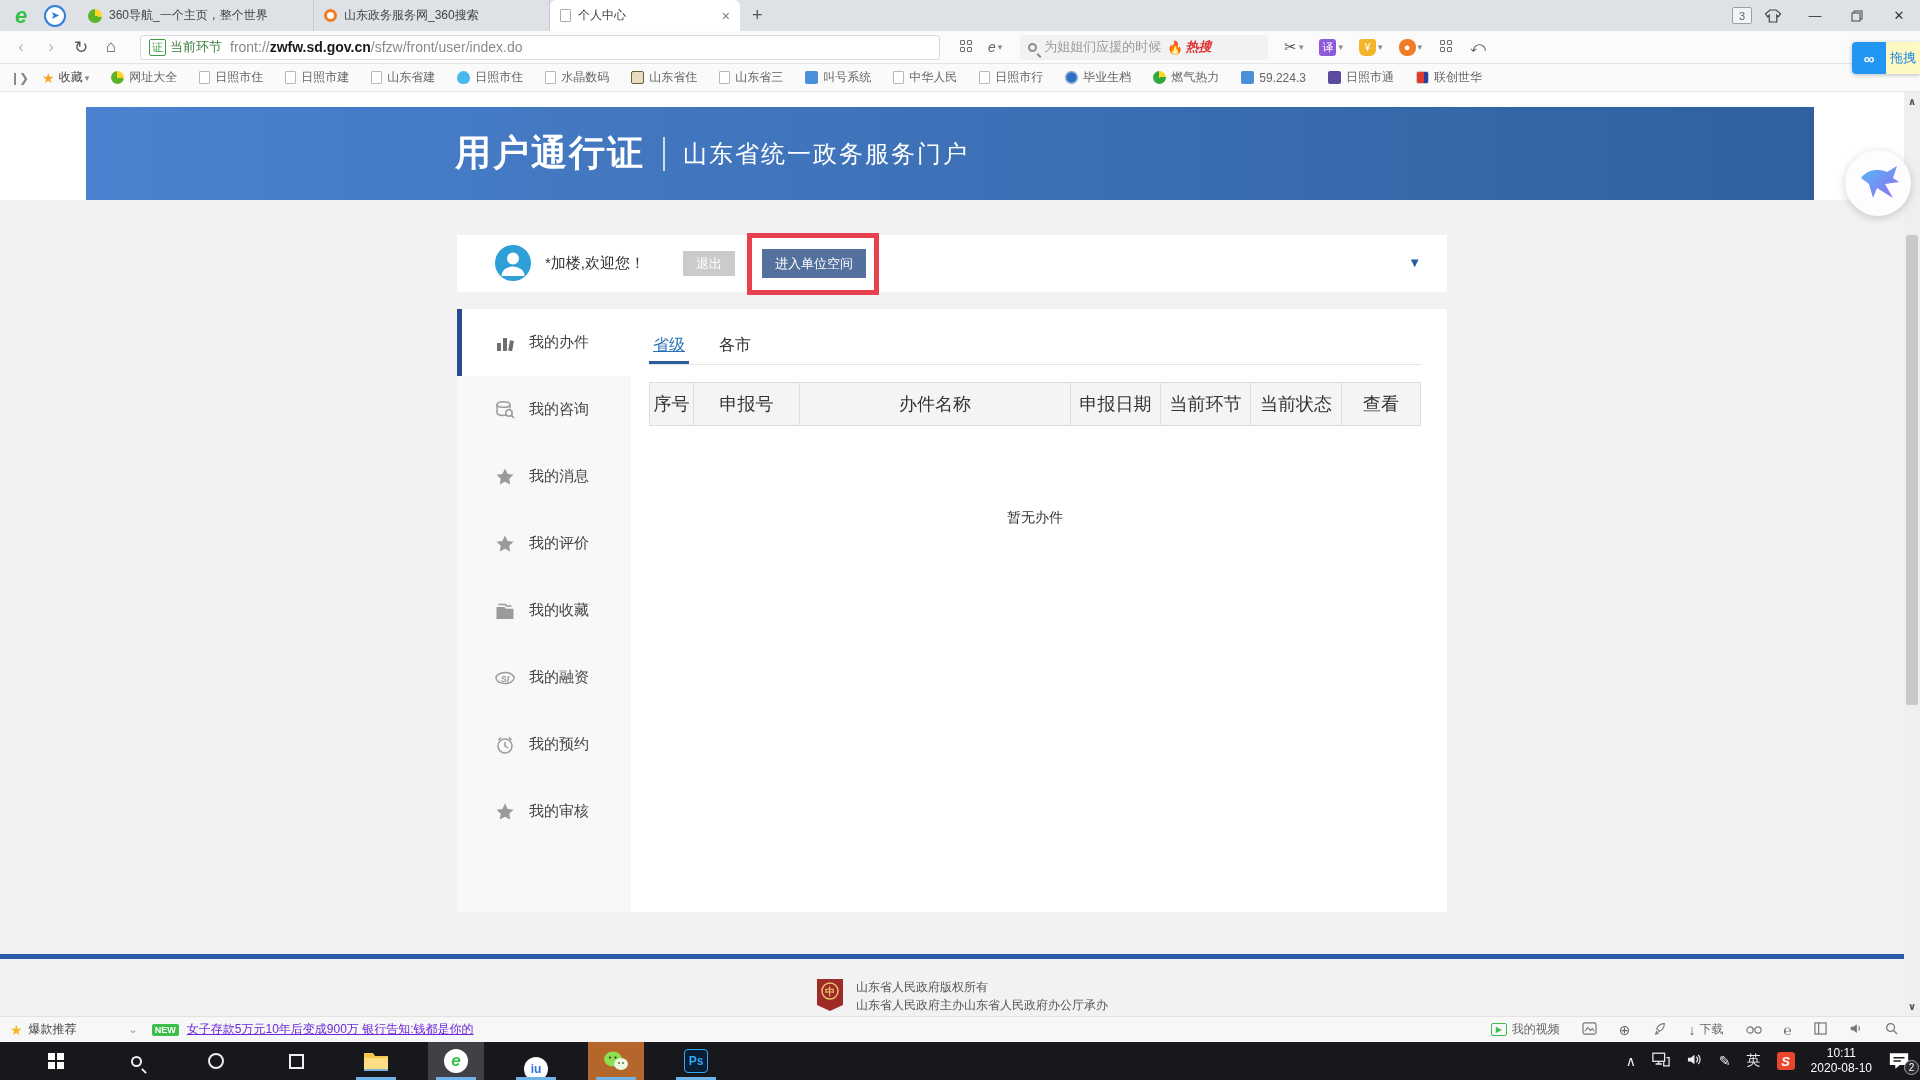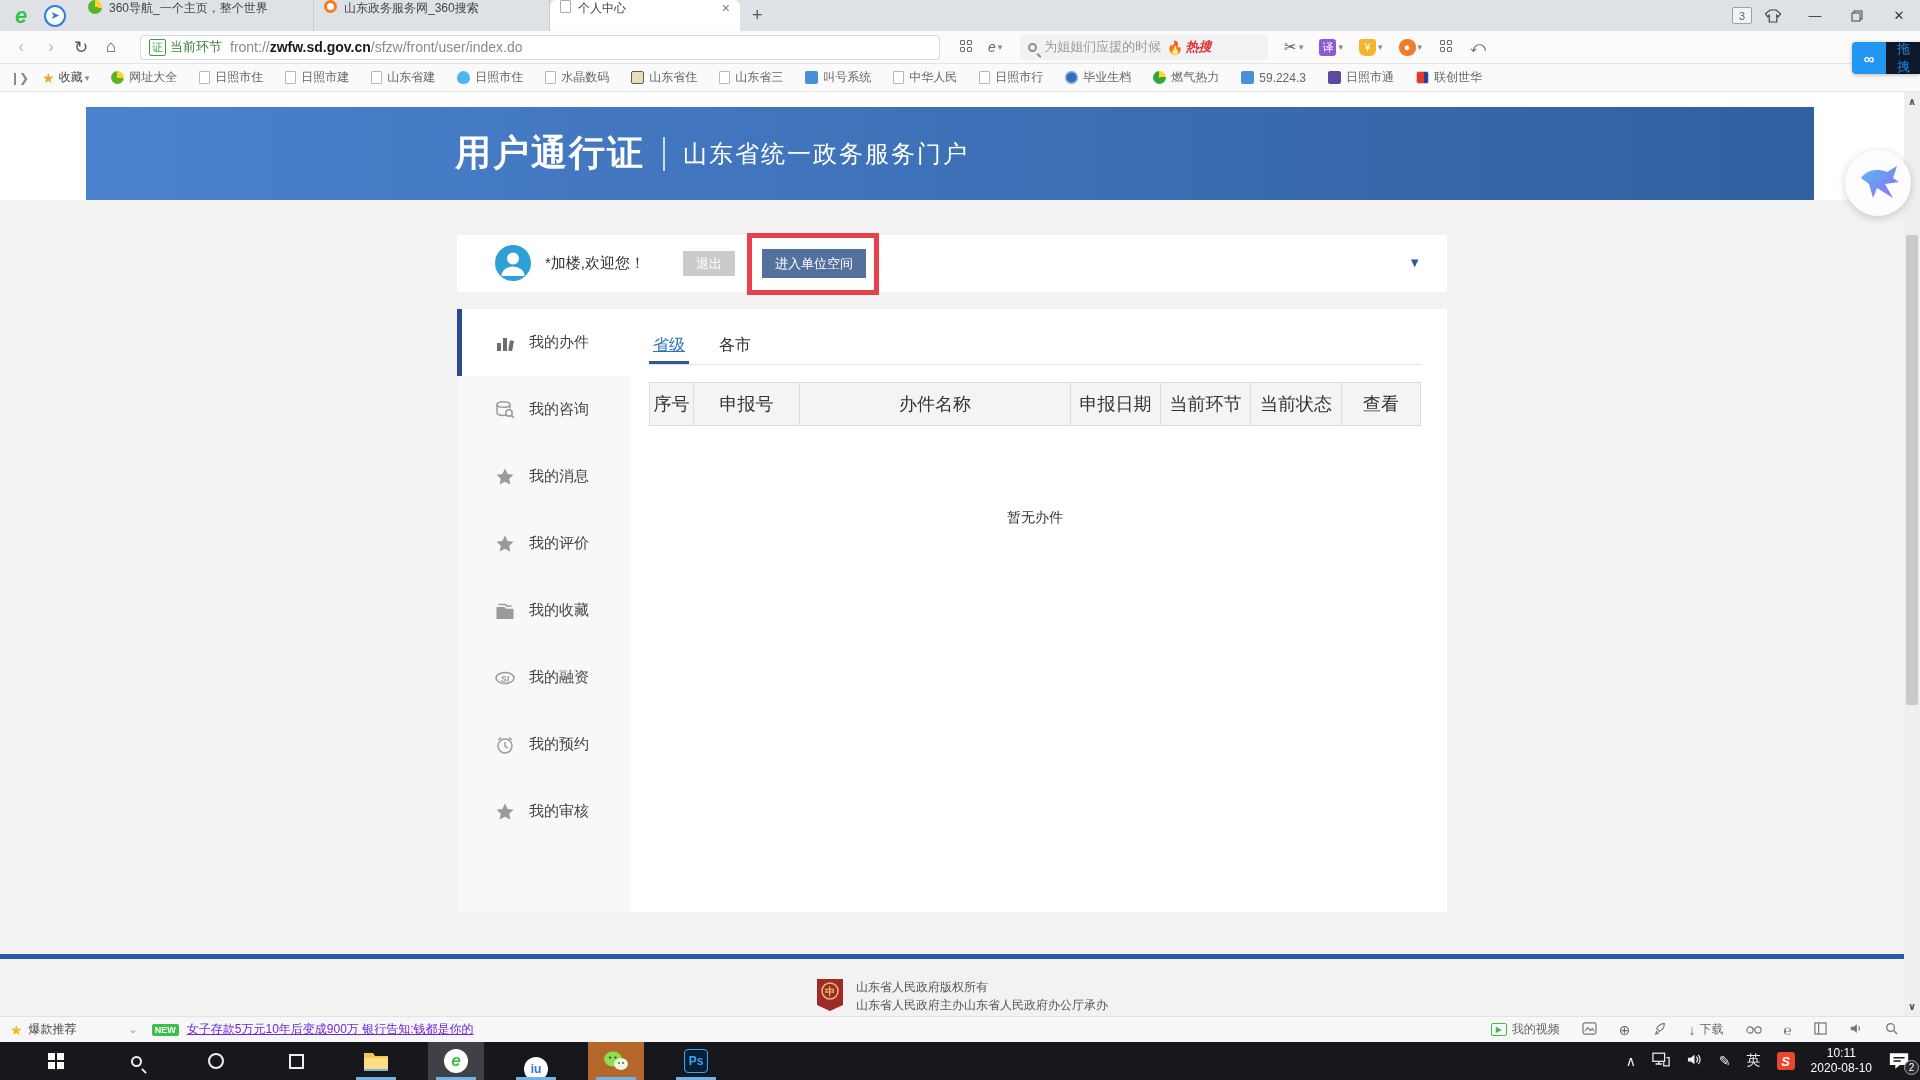--- a/index.html
+++ b/index.html
@@ -3,21 +3,21 @@
 <meta charset="utf-8">
 <style>
   html,body{margin:0;padding:0;background:#000;}
   *{box-sizing:border-box;font-family:"Liberation Sans","DejaVu Sans",sans-serif;}
   #screen{position:relative;width:1920px;height:1080px;overflow:hidden;background:#fff;}
 
   
   .tabbar{position:absolute;left:0;top:0;width:1920px;height:31px;background:#dee1e6;display:flex;align-items:center;}
   .blogo{width:26px;text-align:center;font-size:22px;font-weight:bold;color:#35c245;margin-left:8px;font-style:italic;}
   .compass{width:22px;height:22px;border-radius:50%;background:#fff;border:2px solid #2f7fe0;margin-left:10px;display:flex;align-items:center;justify-content:center;color:#2f7fe0;font-size:11px;}
-  .tab{height:31px;display:flex;align-items:flex-start;padding:0 10px;width:236px;font-size:12px;color:#444;border-right:1px solid #c7cad0;}
+  .tab{height:31px;display:flex;align-items:center;padding:0 10px;width:236px;font-size:12px;color:#444;border-right:1px solid #c7cad0;}
   .tab .ttl{white-space:nowrap;overflow:hidden;text-overflow:ellipsis;flex:1;}
   .tab.active{background:#fff;border-right:none;border-radius:6px 6px 0 0;width:190px;}
   .fav{width:14px;height:14px;margin-right:7px;flex:0 0 auto;}
   .fav-nav{border-radius:50%;background:conic-gradient(#ffd427 0 100deg,#59b42a 100deg 360deg);}
   .fav-so{border-radius:50%;border:3px solid #f27c1e;background:#fff;width:13px;height:13px;}
   .fav-doc{width:11px;height:13px;background:#fff;border:1px solid #aaa;border-radius:1px;}
   .tclose{color:#777;font-size:14px;margin-left:8px;}
   .plus{font-size:18px;color:#555;margin-left:12px;}
   .winbtns{margin-left:auto;display:flex;align-items:center;height:31px;}
   .tcount{width:20px;height:17px;border:1px solid #9aa0a6;color:#5f6368;font-size:11px;display:flex;align-items:center;justify-content:center;background:#f1f3f4;border-radius:2px;}
@@ -103,21 +103,21 @@
   .ftexts{margin-left:12px;font-size:12px;color:#555;line-height:18px;}
 
   .scrollbar{position:absolute;right:0;top:0;width:16px;height:924px;background:#efefef;}
   .sarrow{position:absolute;left:0;width:16px;text-align:center;color:#505050;font-size:10px;font-weight:bold;}
   .sthumb{position:absolute;left:2px;top:143px;width:12px;height:470px;background:#c9c9c9;border-radius:2px;}
 
   .bird{position:absolute;left:1845px;top:58px;width:66px;height:66px;border-radius:50%;background:#fdfdff;box-shadow:0 2px 8px rgba(0,0,0,.18);display:flex;align-items:center;justify-content:center;z-index:25;}
 
   .dragtip{position:absolute;right:0;top:42px;height:32px;display:flex;align-items:center;z-index:40;border-radius:4px 0 0 4px;overflow:hidden;box-shadow:0 1px 4px rgba(0,0,0,.25);}
   .dragic{width:34px;height:32px;background:#2196f3;color:#fff;display:flex;align-items:center;justify-content:center;font-size:15px;font-weight:bold;}
-  .draglbl{height:32px;background:#0f172a;color:#1e88e5;font-size:13px;display:flex;align-items:center;padding:0 11px;width:34px;}
+  .draglbl{height:32px;background:#fef9c3;color:#1e88e5;font-size:13px;display:flex;align-items:center;padding:0 4px;width:34px;}
 
   
   .statusbar{position:absolute;left:0;top:1016px;width:1920px;height:26px;background:#f7f7f8;border-top:1px solid #e2e2e2;display:flex;align-items:center;font-size:12px;color:#444;}
   .sb-star{color:#f5b822;font-size:14px;margin-left:10px;}
   .sb-chev{color:#999;margin-left:52px;font-size:11px;}
   .newbadge{background:#3dbd4a;color:#fff;font-size:9px;font-weight:bold;border-radius:2px;padding:1px 3px;margin-left:14px;}
   .headline{margin-left:8px;color:#6d28d9;text-decoration:underline;}
   .sbright{margin-left:auto;display:flex;align-items:center;margin-right:22px;gap:22px;color:#666;}
   .playbox{width:16px;height:13px;border:1px solid #3dbd4a;border-radius:2px;color:#3dbd4a;font-size:8px;display:flex;align-items:center;justify-content:center;}
   .sbic{font-size:14px;color:#666;}

